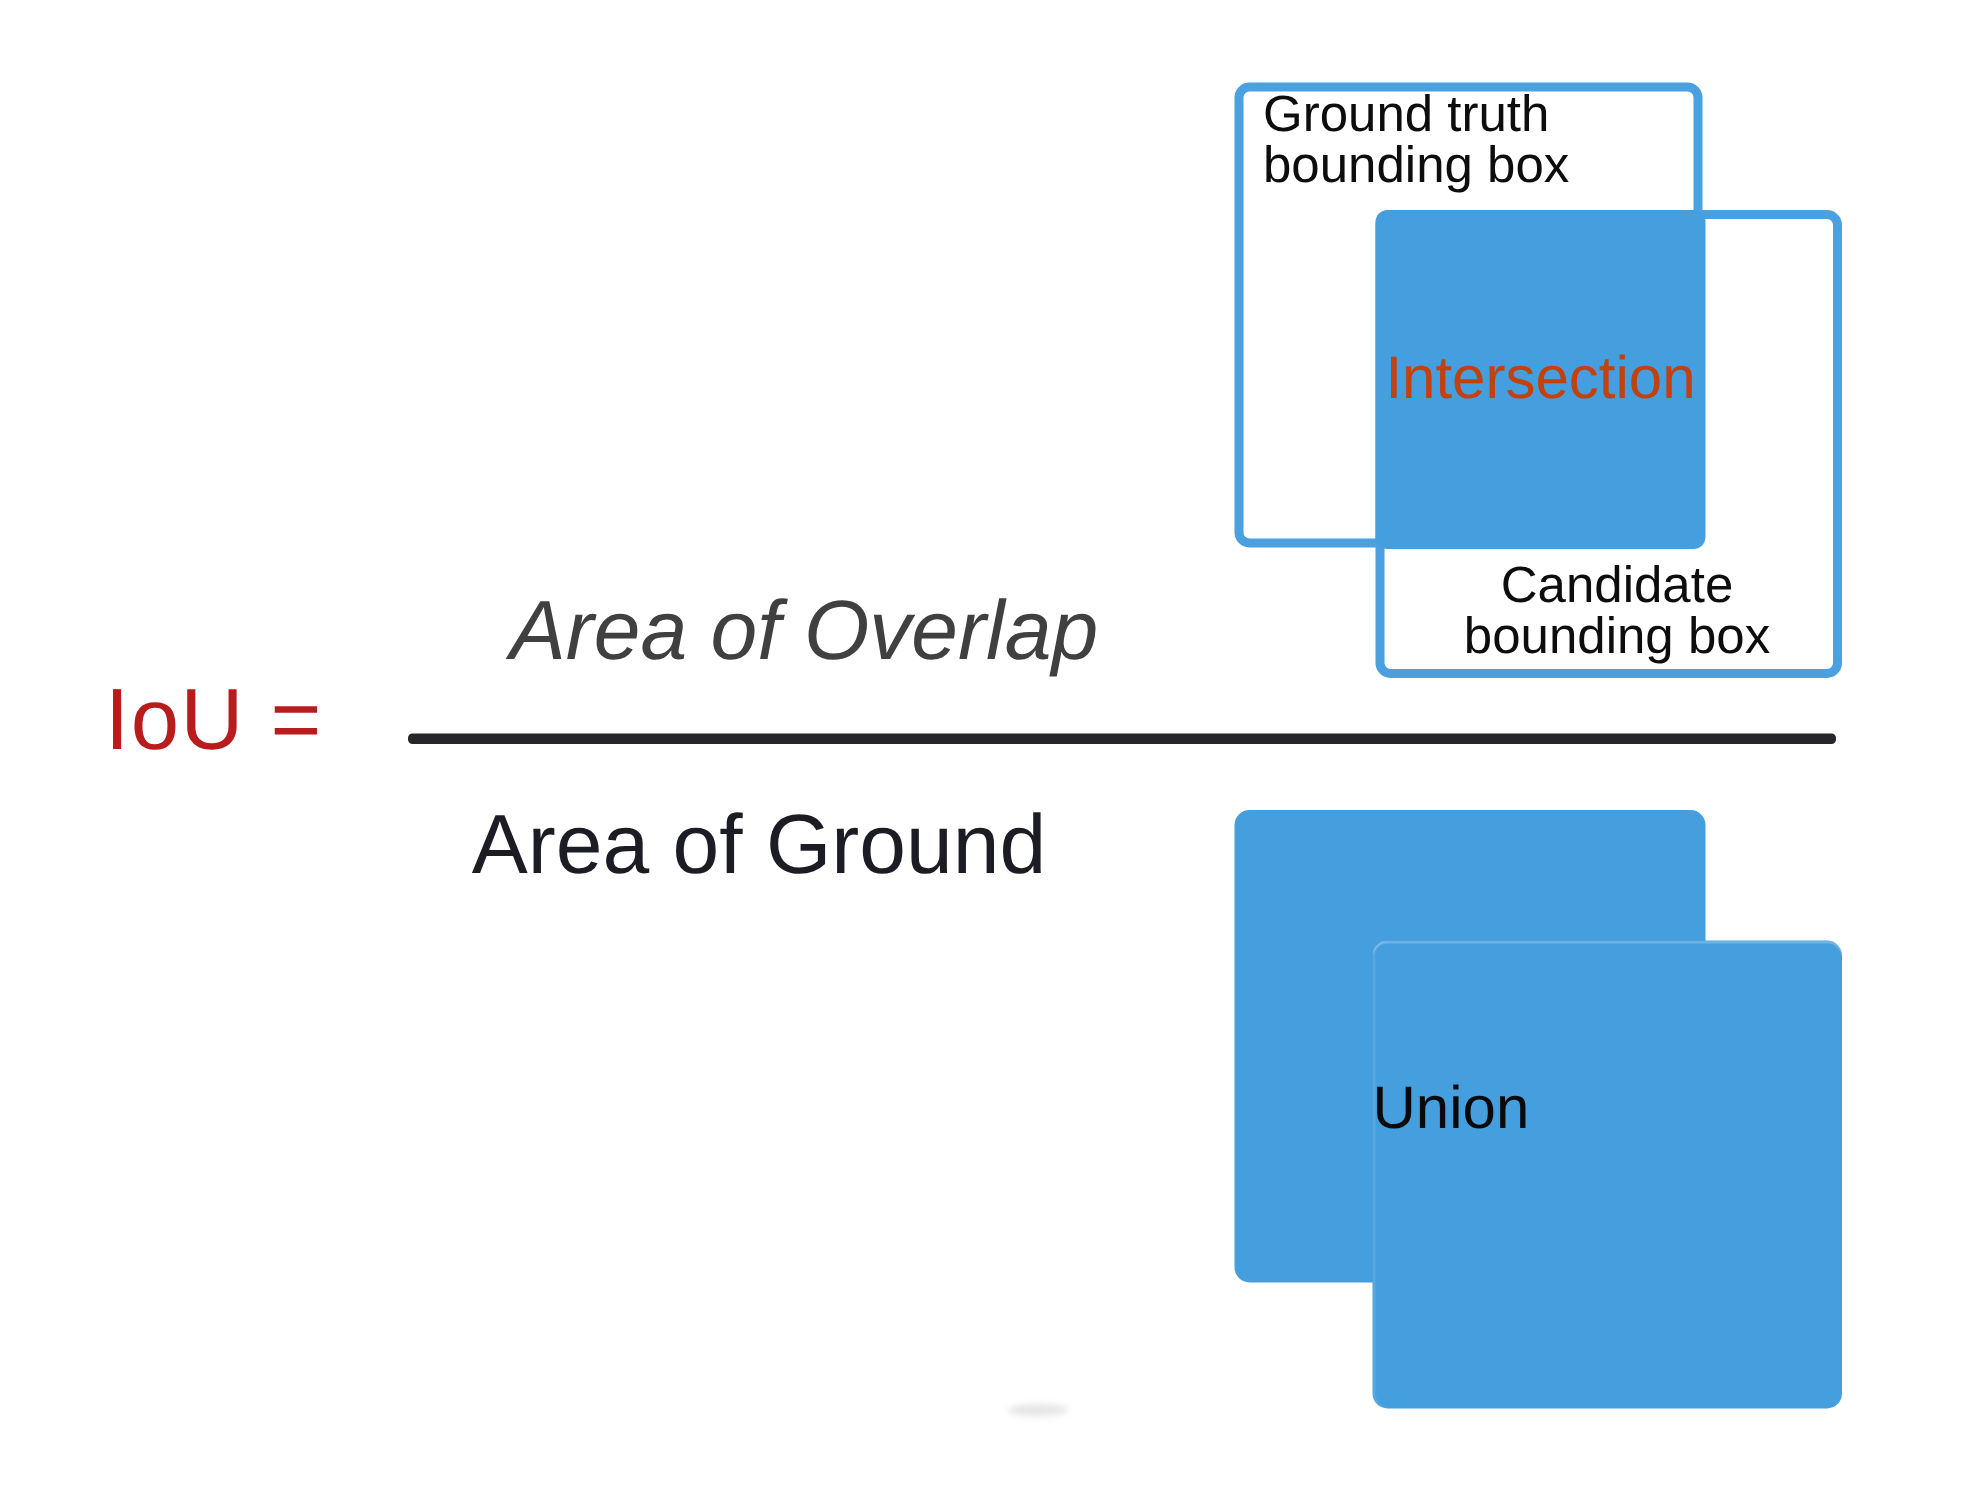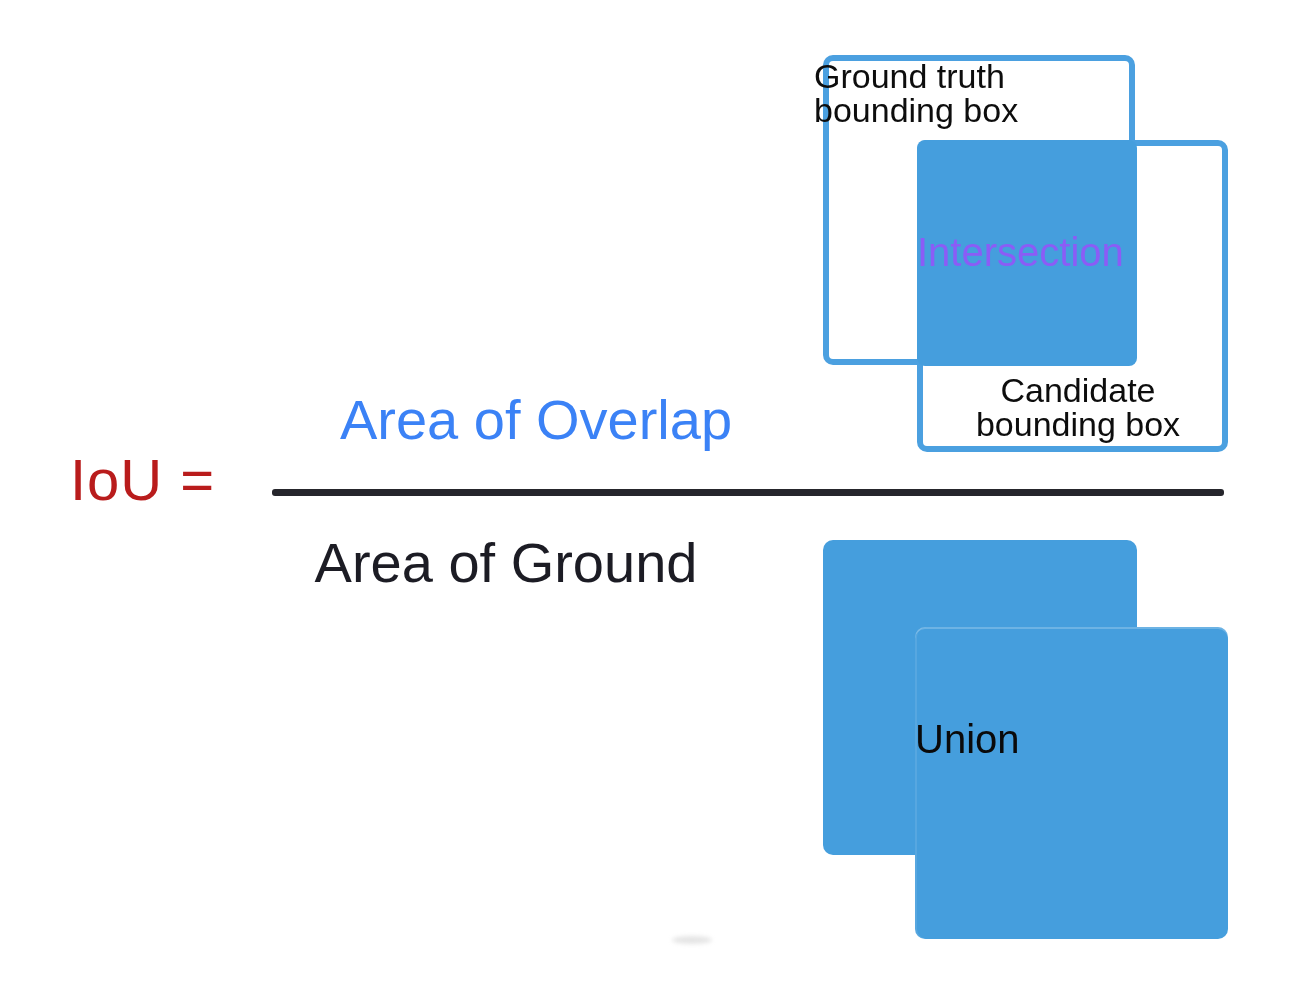--- a/index.html
+++ b/index.html
@@ -24,22 +24,22 @@
   .formula-lhs{
     left:70px;top:448px;
     font-size:58px;line-height:1.1;
     color:#b91c1c;
     letter-spacing:1px;
     white-space:nowrap;
   }
   .numerator{
     left:286px;top:388px;width:500px;
     font-size:56px;line-height:1.15;
-    color:#3b82f6;
-    text-align:center;white-space:nowrap;
+    color:#404040;
+    text-align:center;white-space:nowrap;font-style:italic;
   }
   .fraction-bar{
     left:272px;top:489px;width:952px;height:7px;
     background:var(--fraction-bar);
     border-radius:3px;
   }
   .denominator{
     left:286px;top:531px;width:440px;
     font-size:56px;line-height:1.15;
     color:#1C1C24;
@@ -60,37 +60,37 @@
     border-radius:10px;
     box-sizing:border-box;
     background:transparent;
   }
   .intersection-fill{
     left:917px;top:140px;width:220px;height:226px;
     background:var(--box-fill-blue);
     border-radius:8px;
   }
   .gt-label{
-    left:814px;top:60px;
+    left:842px;top:60px;
     font-size:34px;line-height:33.5px;
     white-space:pre-line;
     color:#0D0D0D;
   }
   .cand-label{
     left:943px;top:374px;width:270px;
     font-size:34px;line-height:33.5px;
     white-space:pre-line;
     text-align:center;
     color:#0D0D0D;
   }
   .intersection-label{
     left:917px;top:228px;width:220px;
     font-size:40px;line-height:1.2;
-    text-align:left;
-    color:#8b5cf6;
+    text-align:center;
+    color:#c2410c;
   }
 
   
   .union-rect-a{
     left:823px;top:540px;width:314px;height:315px;
     background:var(--box-fill-blue);
     border-radius:10px;
   }
   .union-rect-b{
     left:915px;top:627px;width:313px;height:312px;

